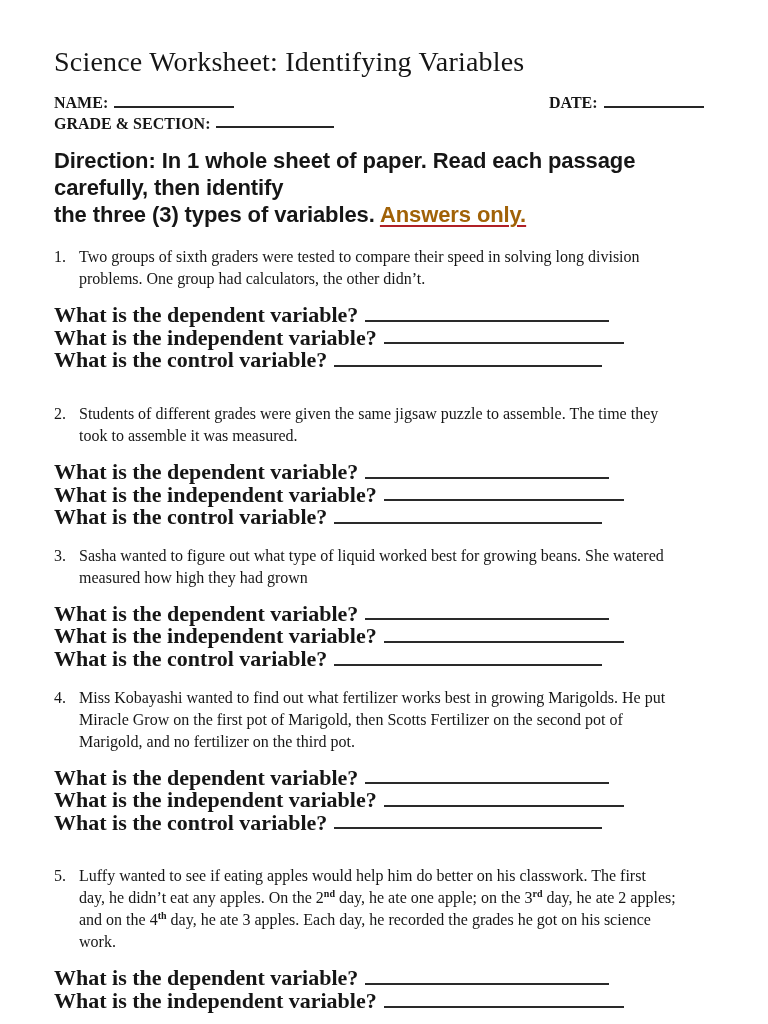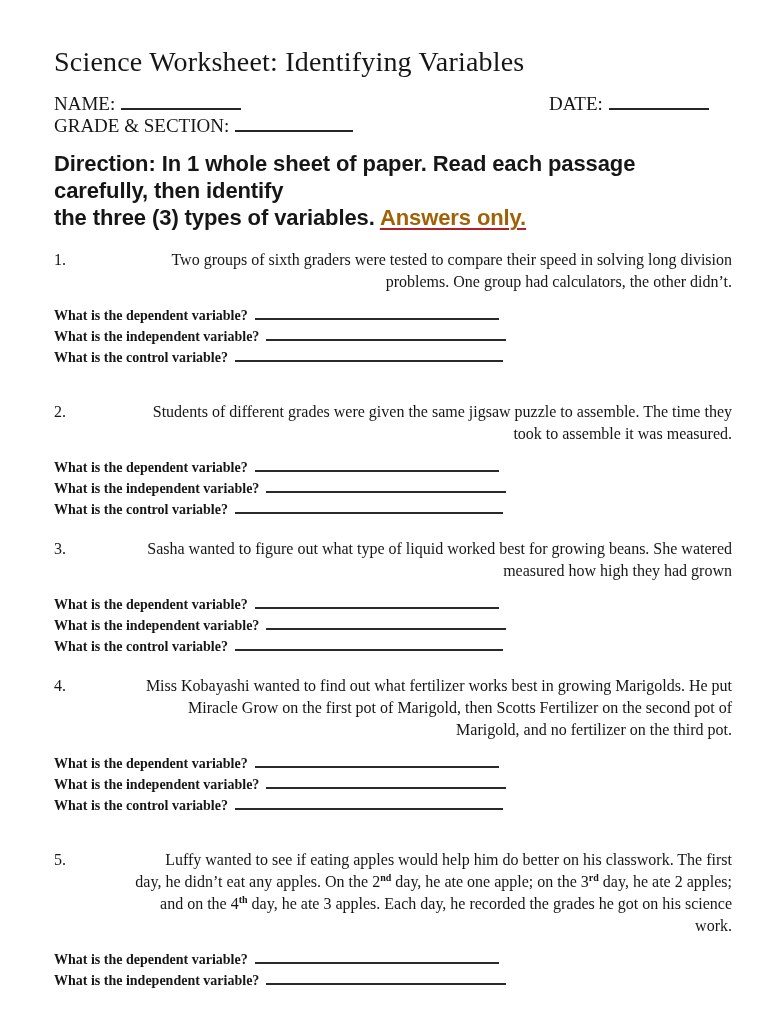--- a/index.html
+++ b/index.html
@@ -27,22 +27,22 @@
   .title {
     font-family: "Liberation Serif", serif;
     font-weight: 400;
     font-size: 28px;
     line-height: 32px;
     margin: 0 0 14px 0;
     letter-spacing: 0.2px;
   }
   .meta {
     position: relative;
-    font-weight: 400;
-    font-size: 19px;
+    font-weight: 700;
+    font-size: 16px;
     line-height: 20px;
   }
   .meta-row { white-space: nowrap; }
   .blank {
     display: inline-block;
     border-bottom: 2px solid #262626;
     height: 0.85em;
     margin-left: 6px;
     vertical-align: baseline;
   }
@@ -74,31 +74,31 @@
   .item  { margin-top: 18px; }
   .item.extra-gap { margin-top: 33px; }
   .passage {
     display: flex;
     font-size: 16px;
     line-height: 22px;
   }
   .passage .num {
     flex: 0 0 25px;
   }
-  .passage-text { flex: 1 1 auto; text-align: right; }
+  .passage-text { flex: 1 1 auto; }
   .pline { white-space: nowrap; }
   .pline sup {
     font-size: 10px;
     line-height: 0;
     vertical-align: super;
     font-weight: bold;
   }
   .questions {
     margin-top: 12px;
-    font-size: 14px;
+    font-size: 22px;
     line-height: 21px;
   }
   .q-line { white-space: nowrap; }
   .q-label { font-weight: 700; }
   .q-blank {
     display: inline-block;
     border-bottom: 2px solid #2a2a2a;
     height: 0.8em;
     margin-left: 7px;
     vertical-align: baseline;

